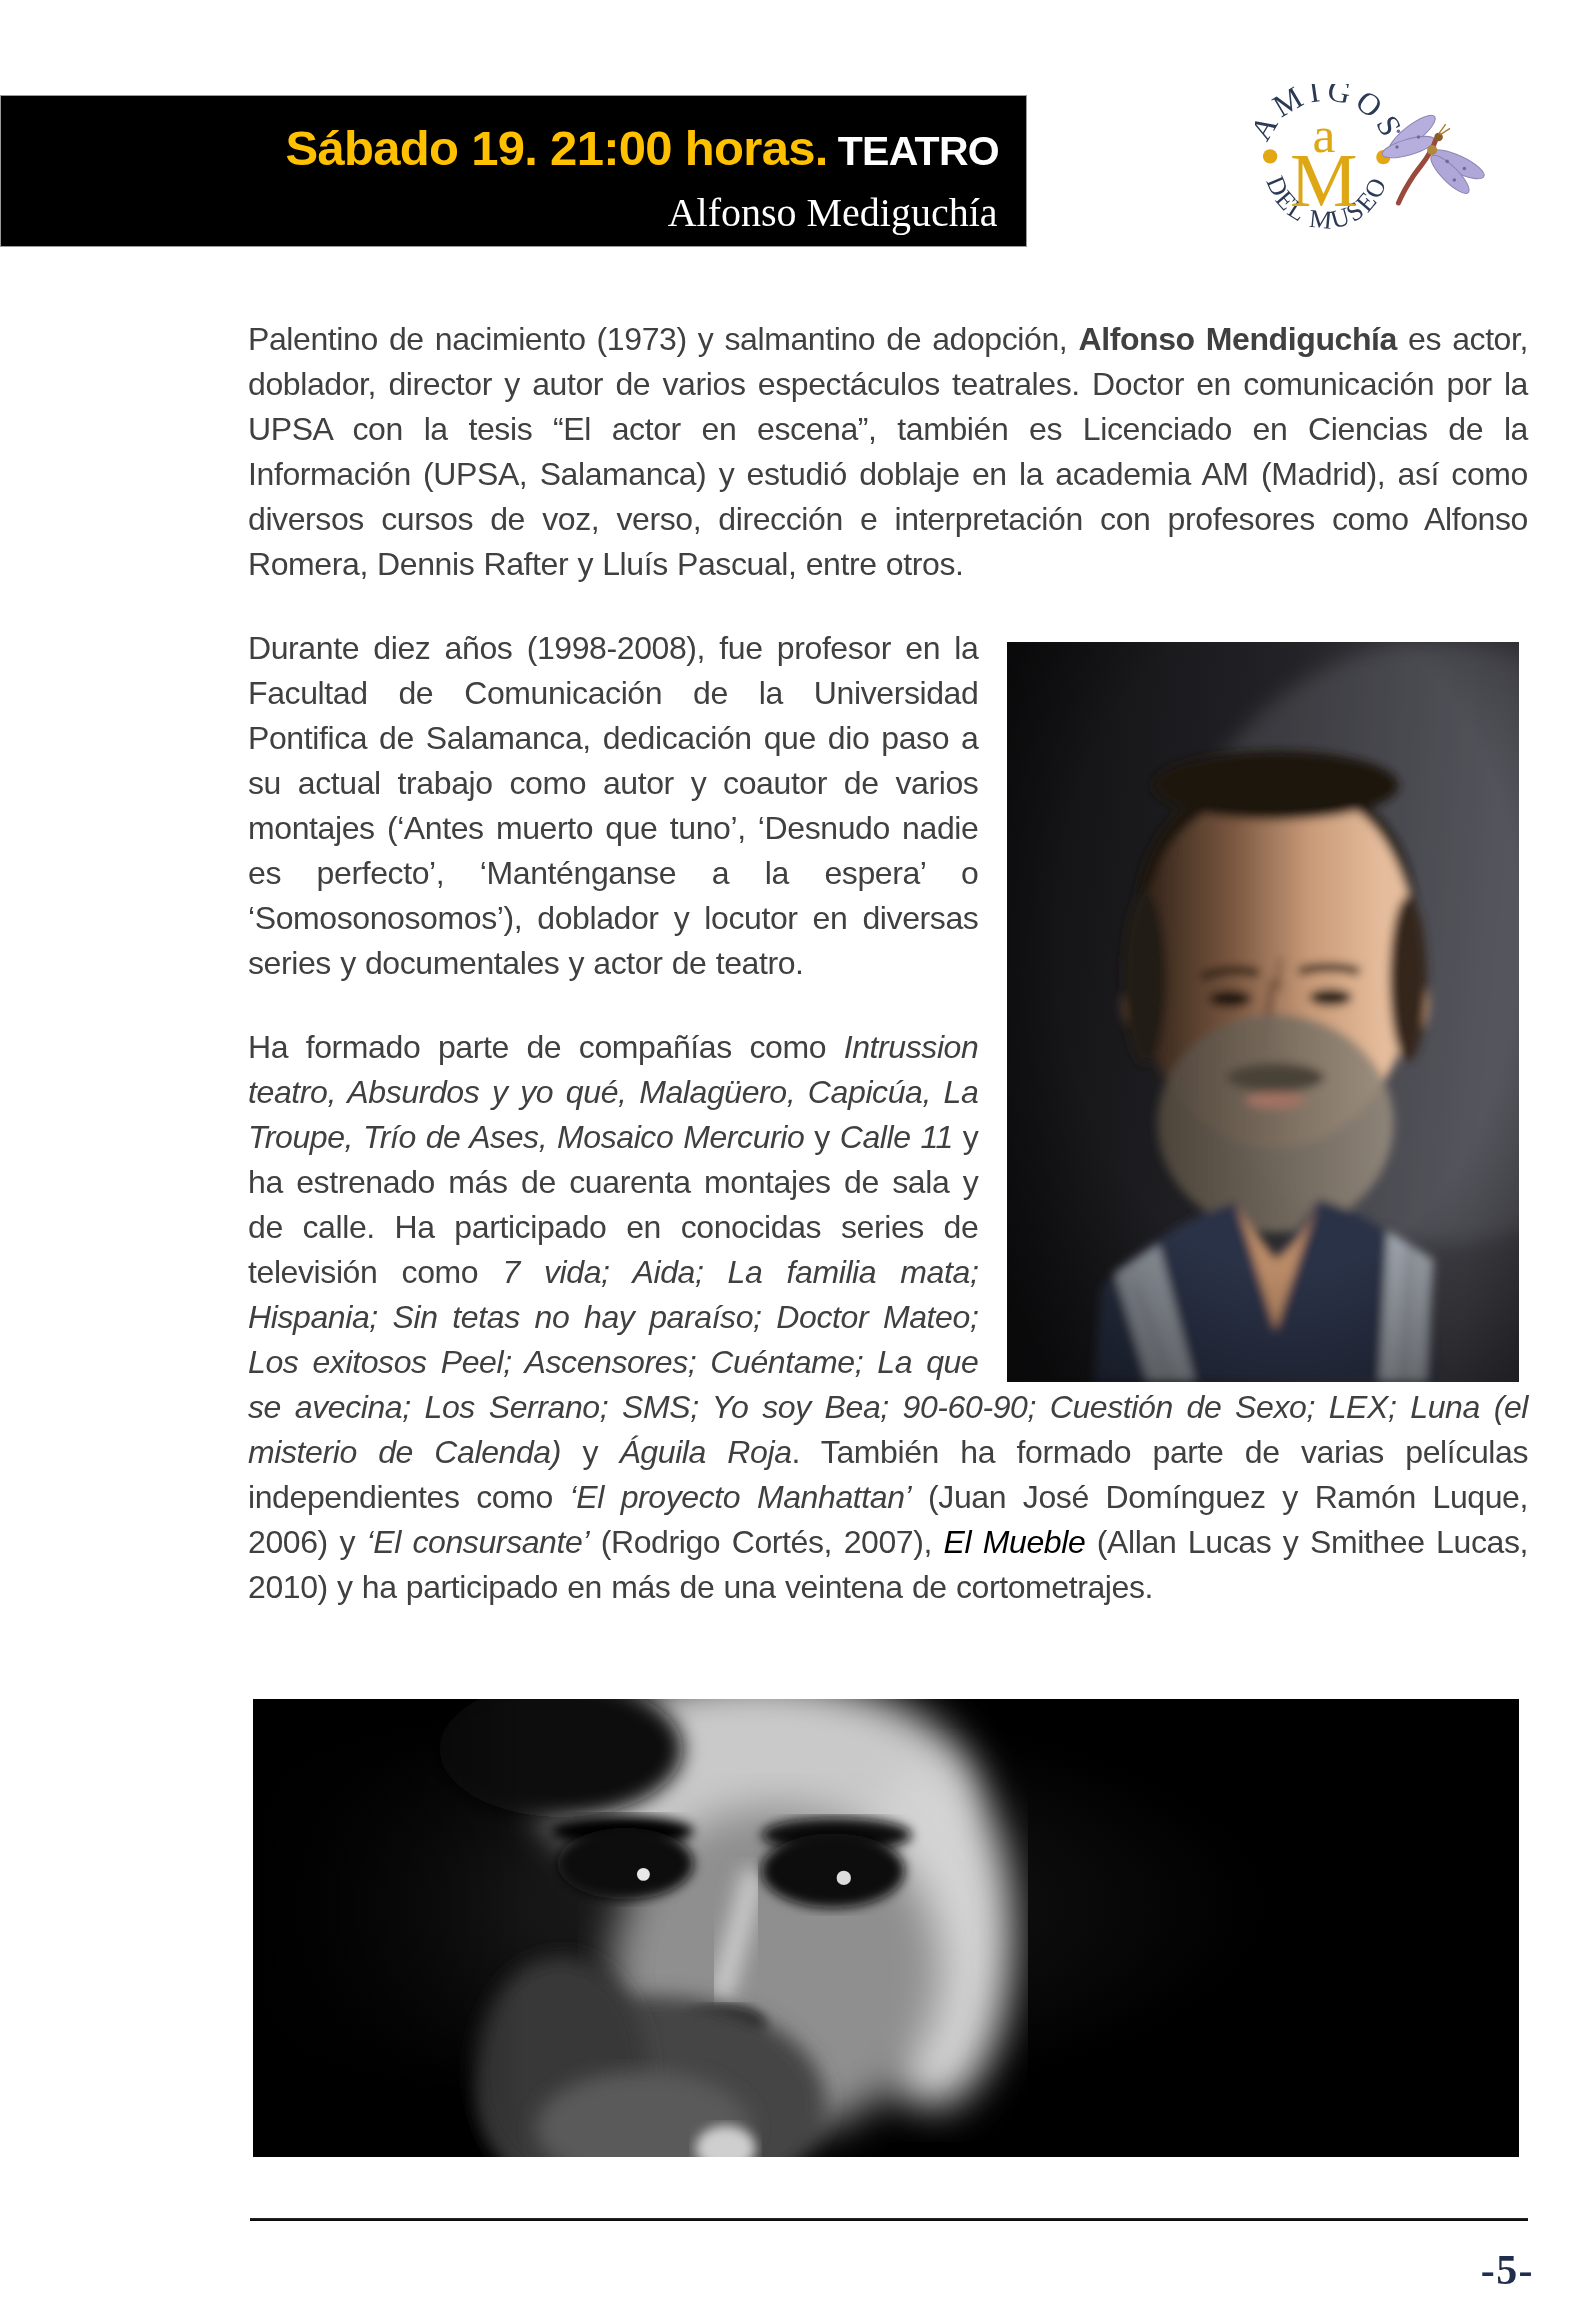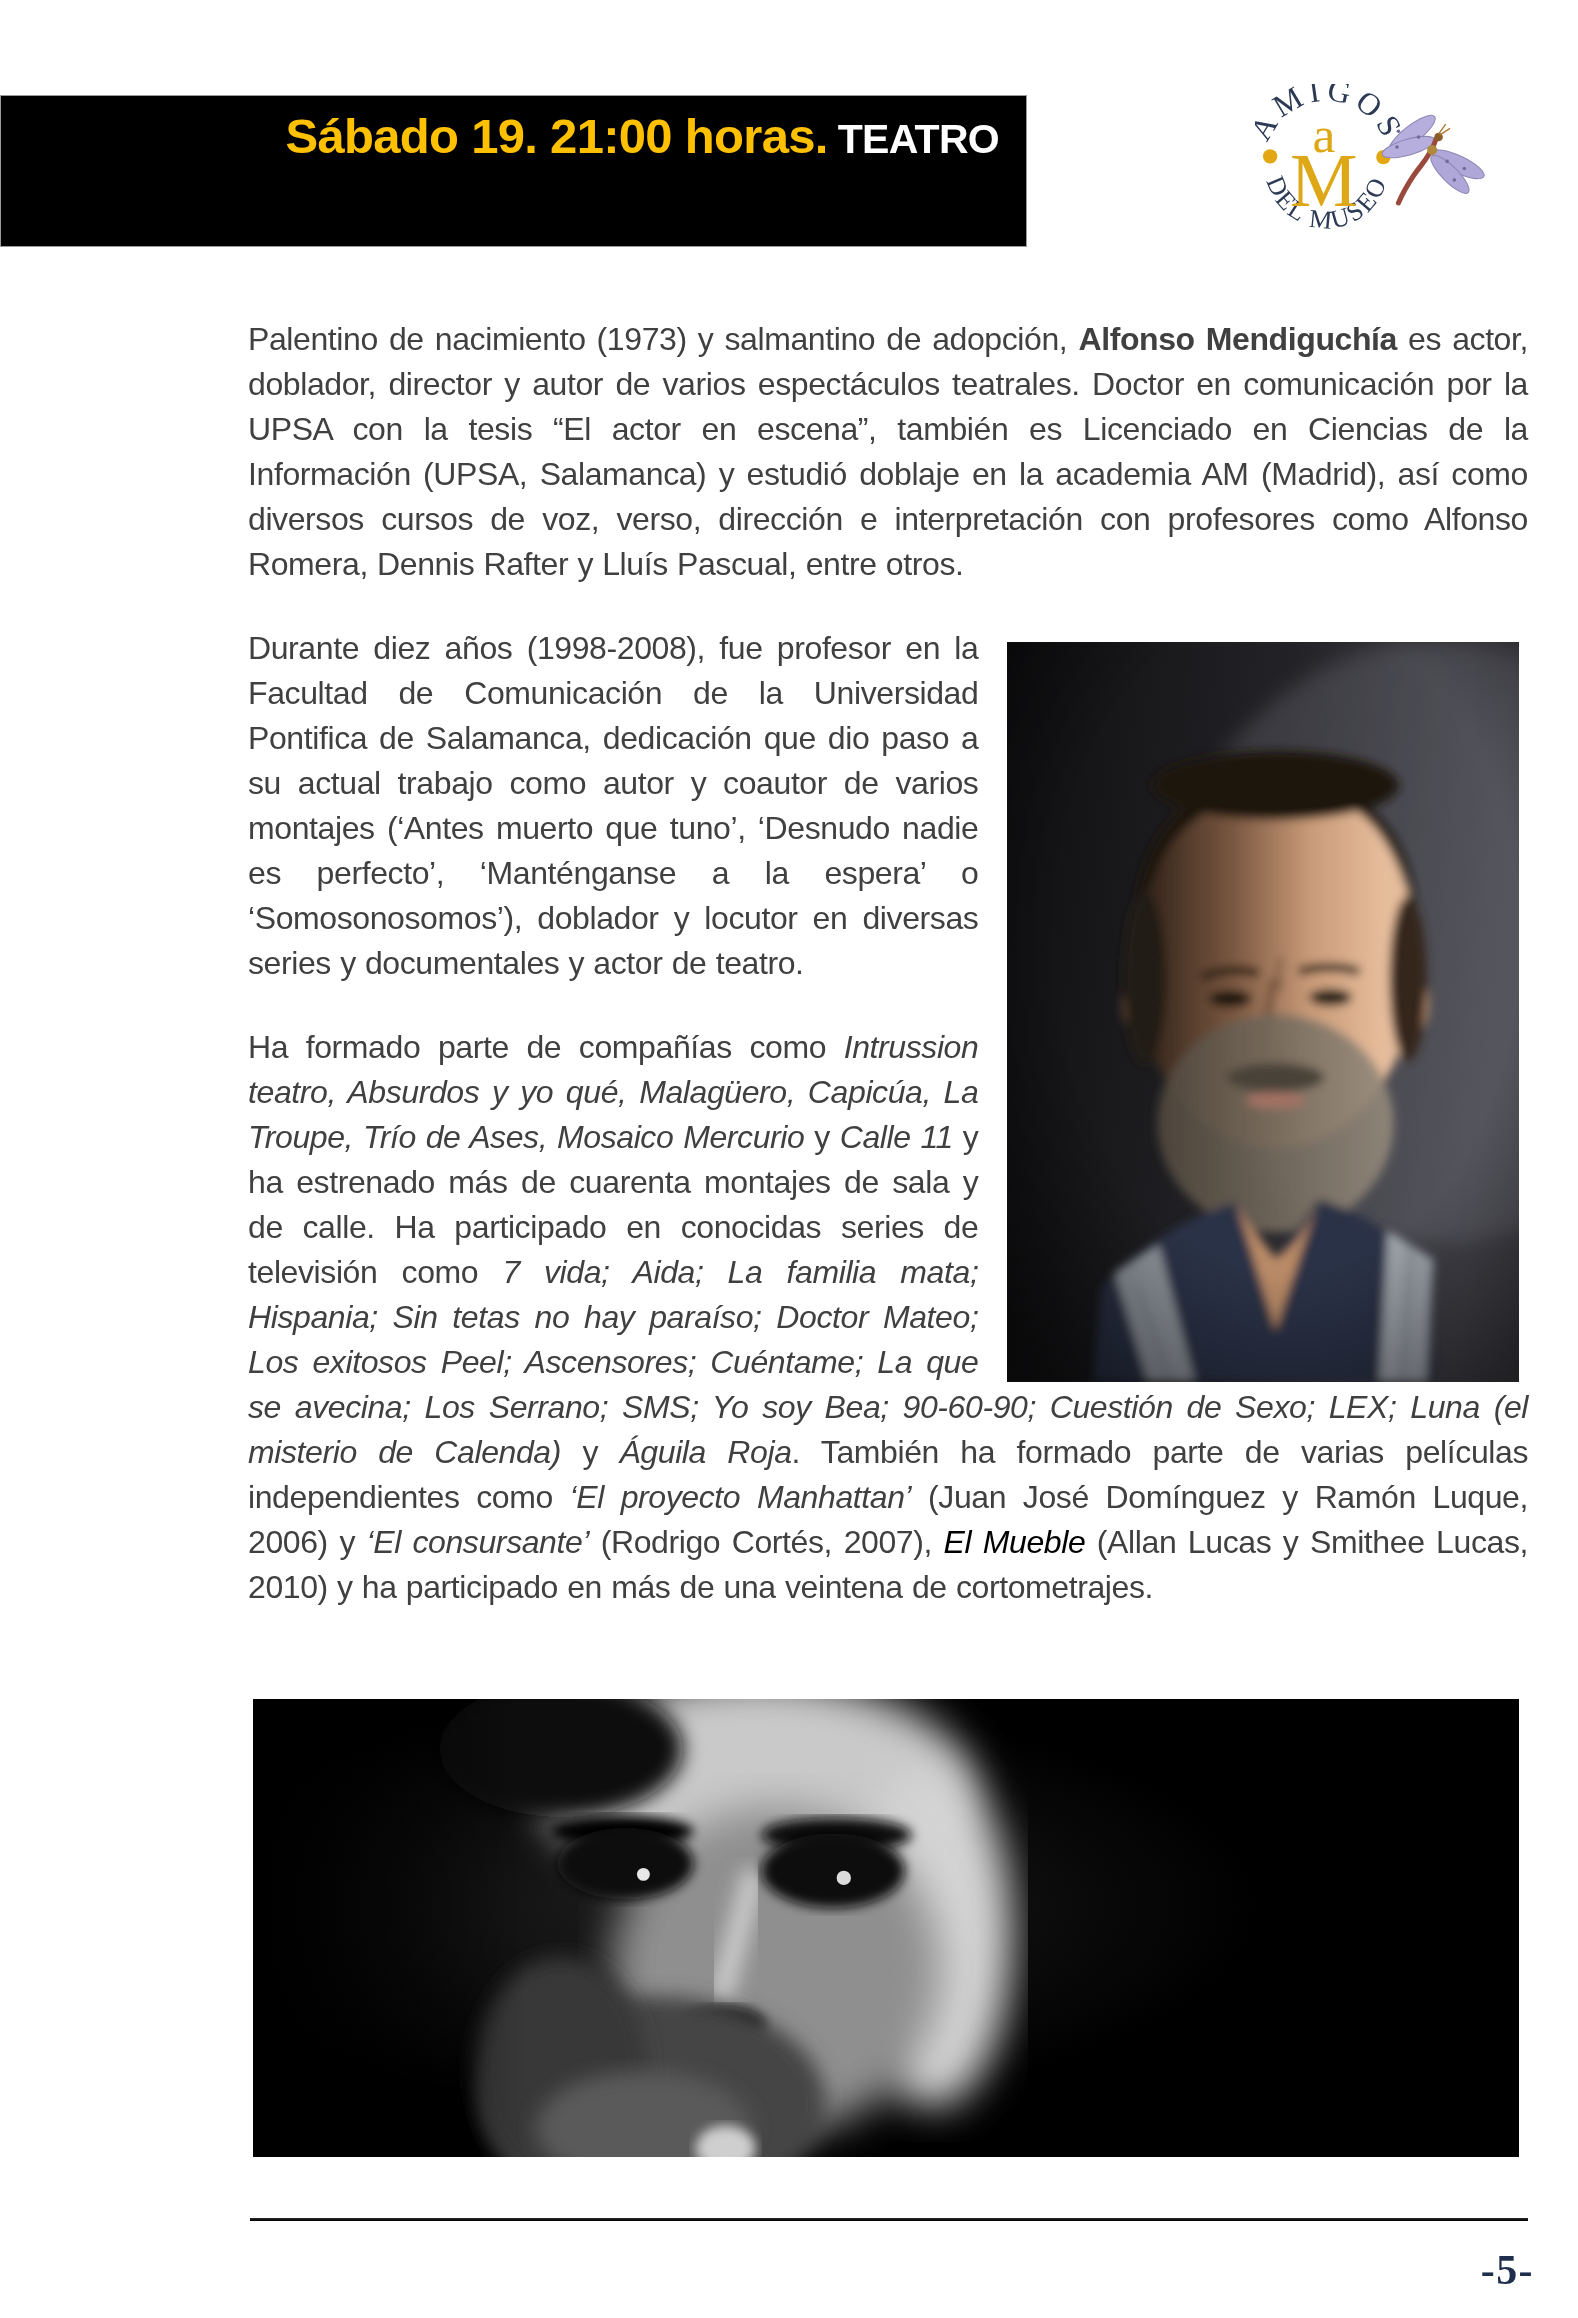--- a/index.html
+++ b/index.html
@@ -4,21 +4,21 @@
 <style>
   html,body{margin:0;padding:0;}
   body{
     width:1578px;height:2319px;position:relative;background:#ffffff;
     font-family:"Liberation Sans", sans-serif;color:#404040;overflow:hidden;
   }
   
   .header-bar{
     position:absolute;left:0;top:95px;width:1027px;height:152px;
     background:#000;border:0.7px solid #9a9a9a;box-sizing:border-box;
-    text-align:right;padding:14px 27px 0 0;
+    text-align:right;padding:26px 27px 0 0;
   }
   .header-line1{line-height:52px;white-space:nowrap;letter-spacing:-0.7px;}
   .header-datetime{color:#FFC000;font-weight:bold;font-size:49px;}
   .header-category{color:#ffffff;font-weight:bold;font-size:41px;margin-left:10px;}
   .header-person{
     font-family:"Liberation Serif", serif;color:#ffffff;font-size:40px;
     line-height:43px;margin-top:4.3px;margin-right:1.4px;letter-spacing:0;
   }
   
   .logo{position:absolute;left:1255px;top:84px;width:251px;height:215px;}
@@ -59,20 +59,21 @@
     color:#1F2E4D;letter-spacing:1.4px;
   }
 </style>
 </head>
 <body>
 
 <div class="header-bar">
   <div class="header-line1">
     <span class="header-datetime">Sábado 19. 21:00 horas.</span><span class="header-category">TEATRO</span>
   </div>
+  <div class="header-person">Alfonso Mediguchía</div>
 </div>
 
 <svg class="logo" viewBox="0 0 350 300">
   <defs>
     <path id="arcTop" d="M 14.9 97.1 A 86 86 0 0 1 185.1 97.1" fill="none"></path>
     <path id="arcBottom" d="M 16.9 137.3 A 86 86 0 0 0 183.1 137.3" fill="none"></path>
   </defs>
   <text class="arc-text">
     <textPath href="#arcTop" startOffset="50%" text-anchor="middle">AMIGOS</textPath>
   </text>

